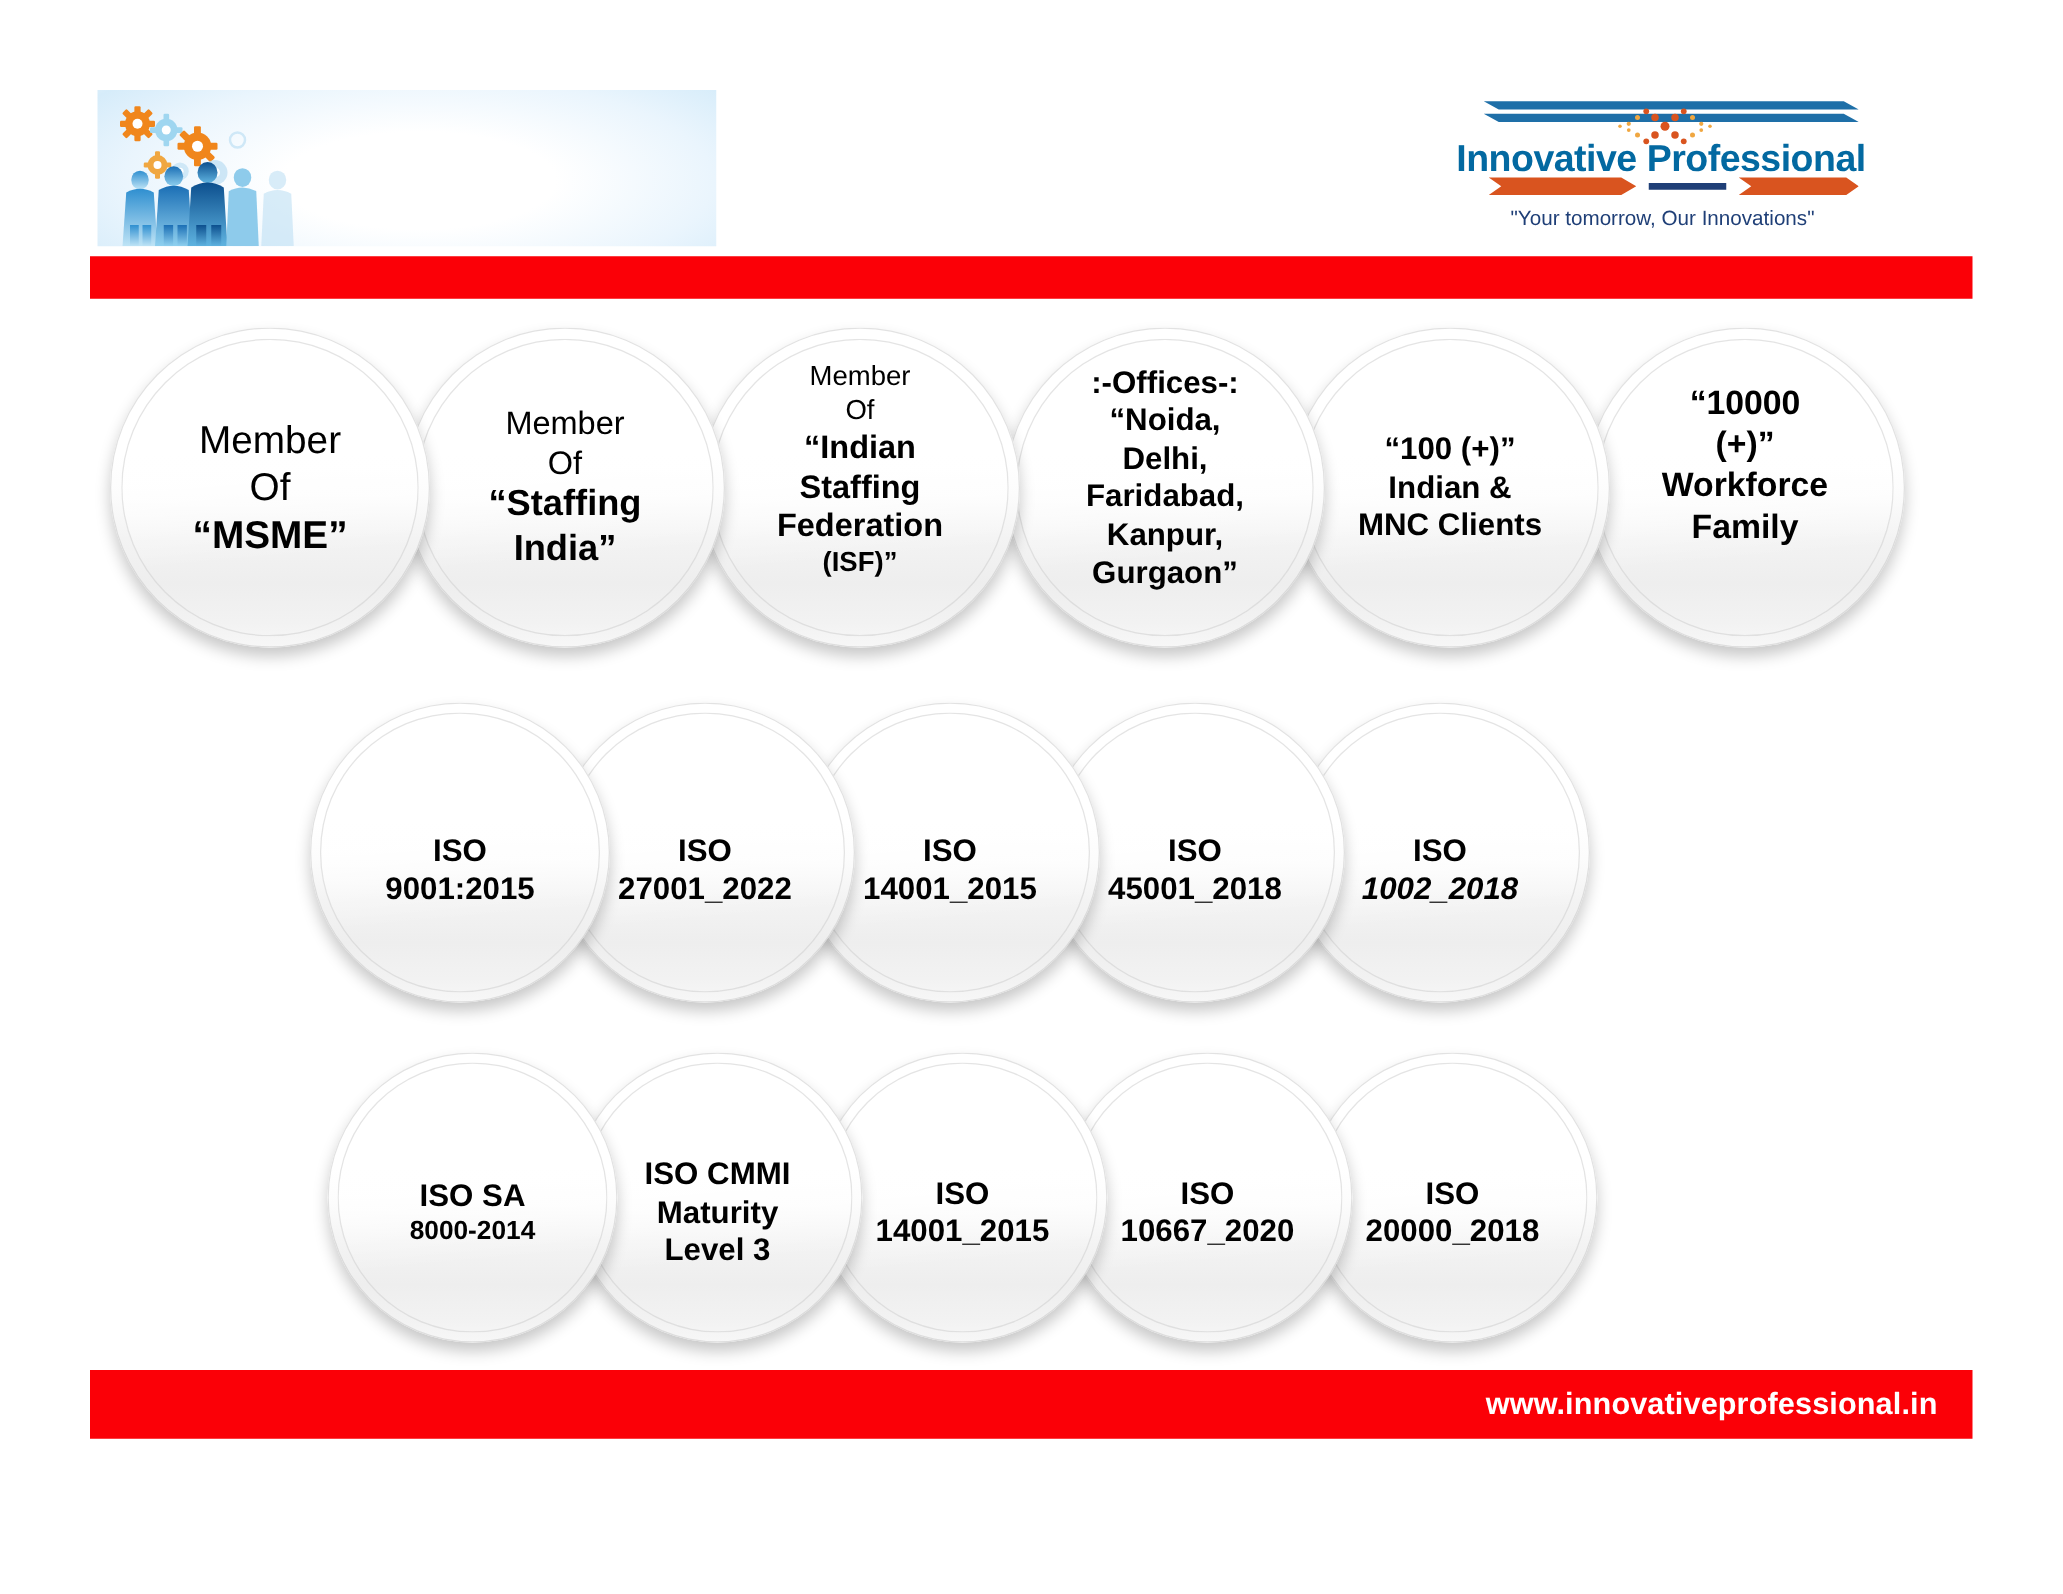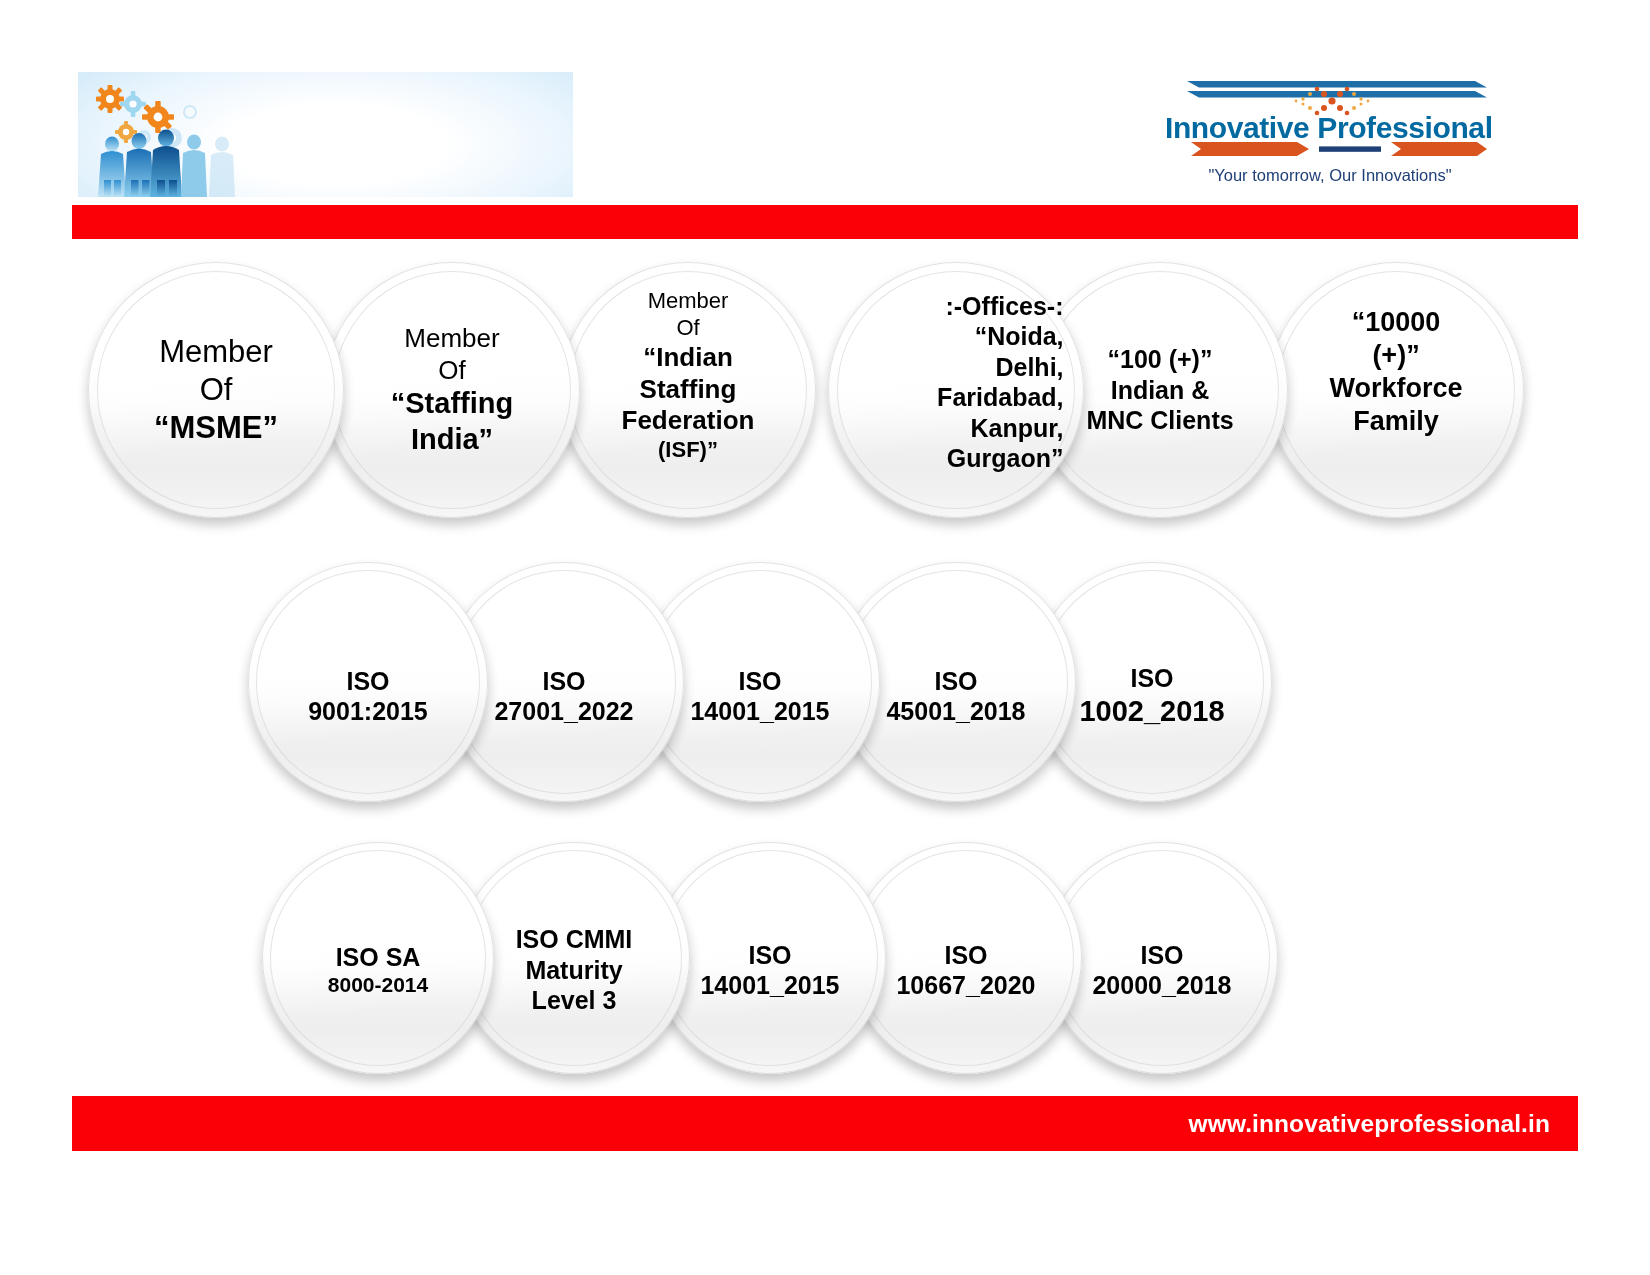--- a/index.html
+++ b/index.html
@@ -278,21 +278,21 @@
         <div class="circle" style="left: 560px; top: 262px; width: 256px; height: 256px; z-index: 28;">
           <div class="circle-label" style="transform: translateY(-14px);">
             <span class="ln light" style="font-size: 22px;">Member</span>
             <span class="ln light" style="font-size: 22px;">Of</span>
             <span class="ln bold" style="font-size: 26px;">“Indian</span>
             <span class="ln bold" style="font-size: 26px;">Staffing</span>
             <span class="ln bold" style="font-size: 26px;">Federation</span>
             <span class="ln bold" style="font-size: 22px;">(ISF)”</span>
           </div>
         </div>
-        <div class="circle" style="left: 828px; top: 262px; width: 256px; height: 256px; z-index: 27; text-align: right;">
+        <div class="circle" style="left: 804px; top: 262px; width: 256px; height: 256px; z-index: 27;">
           <div class="circle-label" style="transform: translateY(-8px);">
             <span class="ln bold" style="font-size: 25px;">:-Offices-:</span>
             <span class="ln bold" style="font-size: 25px;">“Noida,</span>
             <span class="ln bold" style="font-size: 25px;">Delhi,</span>
             <span class="ln bold" style="font-size: 25px;">Faridabad,</span>
             <span class="ln bold" style="font-size: 25px;">Kanpur,</span>
             <span class="ln bold" style="font-size: 25px;">Gurgaon”</span>
           </div>
         </div>
         <div class="circle" style="left: 1032px; top: 262px; width: 256px; height: 256px; z-index: 26;">
@@ -332,21 +332,21 @@
         </div>
         <div class="circle" style="left: 836px; top: 562px; width: 240px; height: 240px; z-index: 27;">
           <div class="circle-label" style="transform: translateY(14px);">
             <span class="ln bold" style="font-size: 25px;">ISO</span>
             <span class="ln bold" style="font-size: 25px;">45001_2018</span>
           </div>
         </div>
         <div class="circle" style="left: 1032px; top: 562px; width: 240px; height: 240px; z-index: 26;">
           <div class="circle-label" style="transform: translateY(14px);">
             <span class="ln bold" style="font-size: 25px;">ISO</span>
-            <span class="ln bold" style="font-size: 29px;">1002_2018</span>
+            <span class="ln bold" style="font-size: 25px; font-style: italic;">1002_2018</span>
           </div>
         </div>
       </div>
       <div>
         <div class="circle" style="left: 262px; top: 842px; width: 232px; height: 232px; z-index: 30; text-align: center;">
           <div class="circle-label" style="transform: translateY(12px);">
             <span class="ln bold" style="font-size: 25px;">ISO SA</span>
             <span class="ln bold" style="font-size: 21px;">8000-2014</span>
           </div>
         </div>

